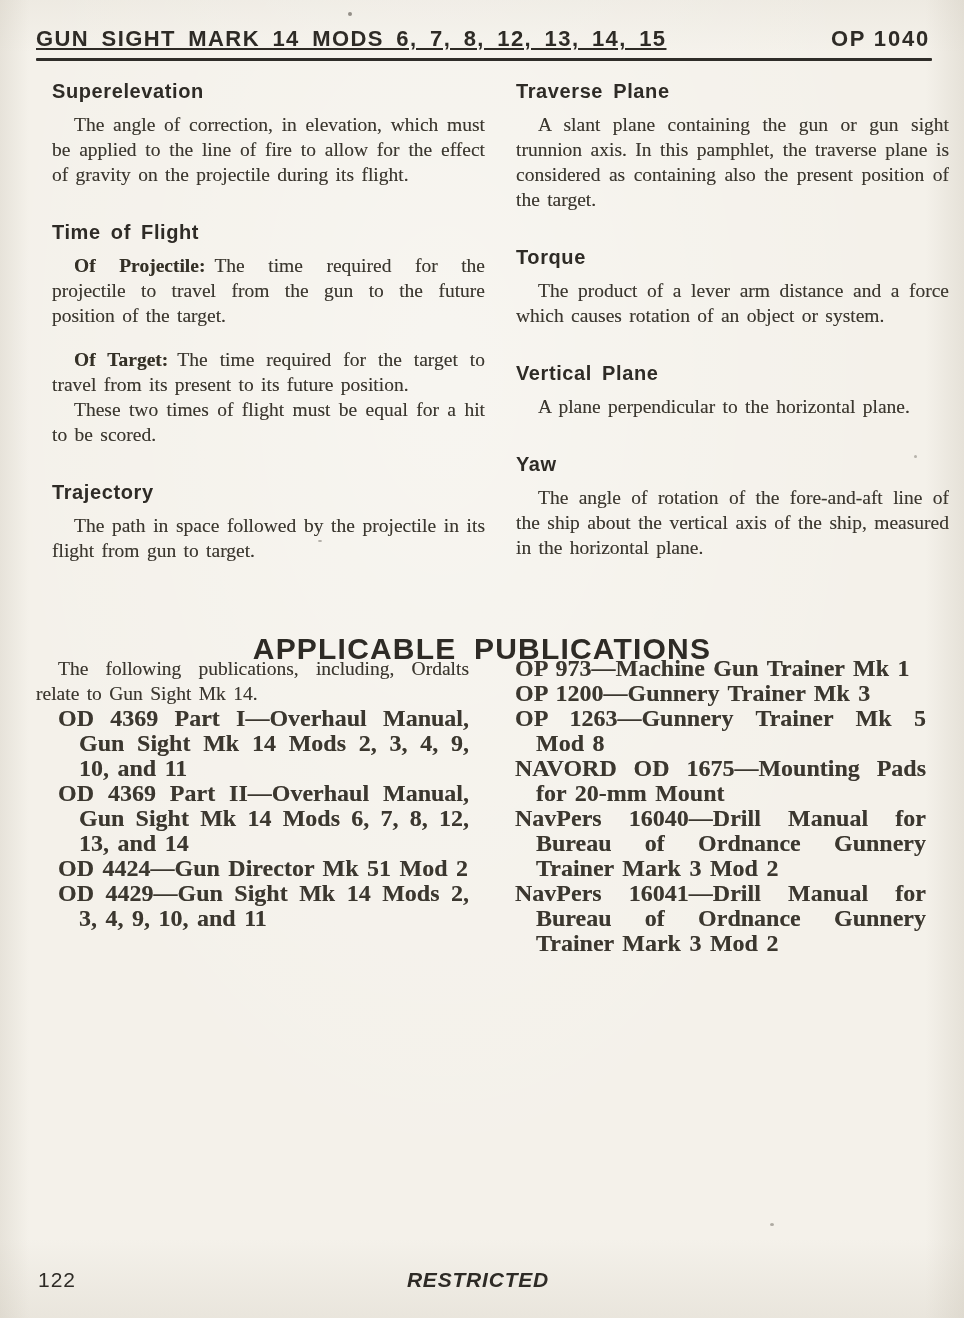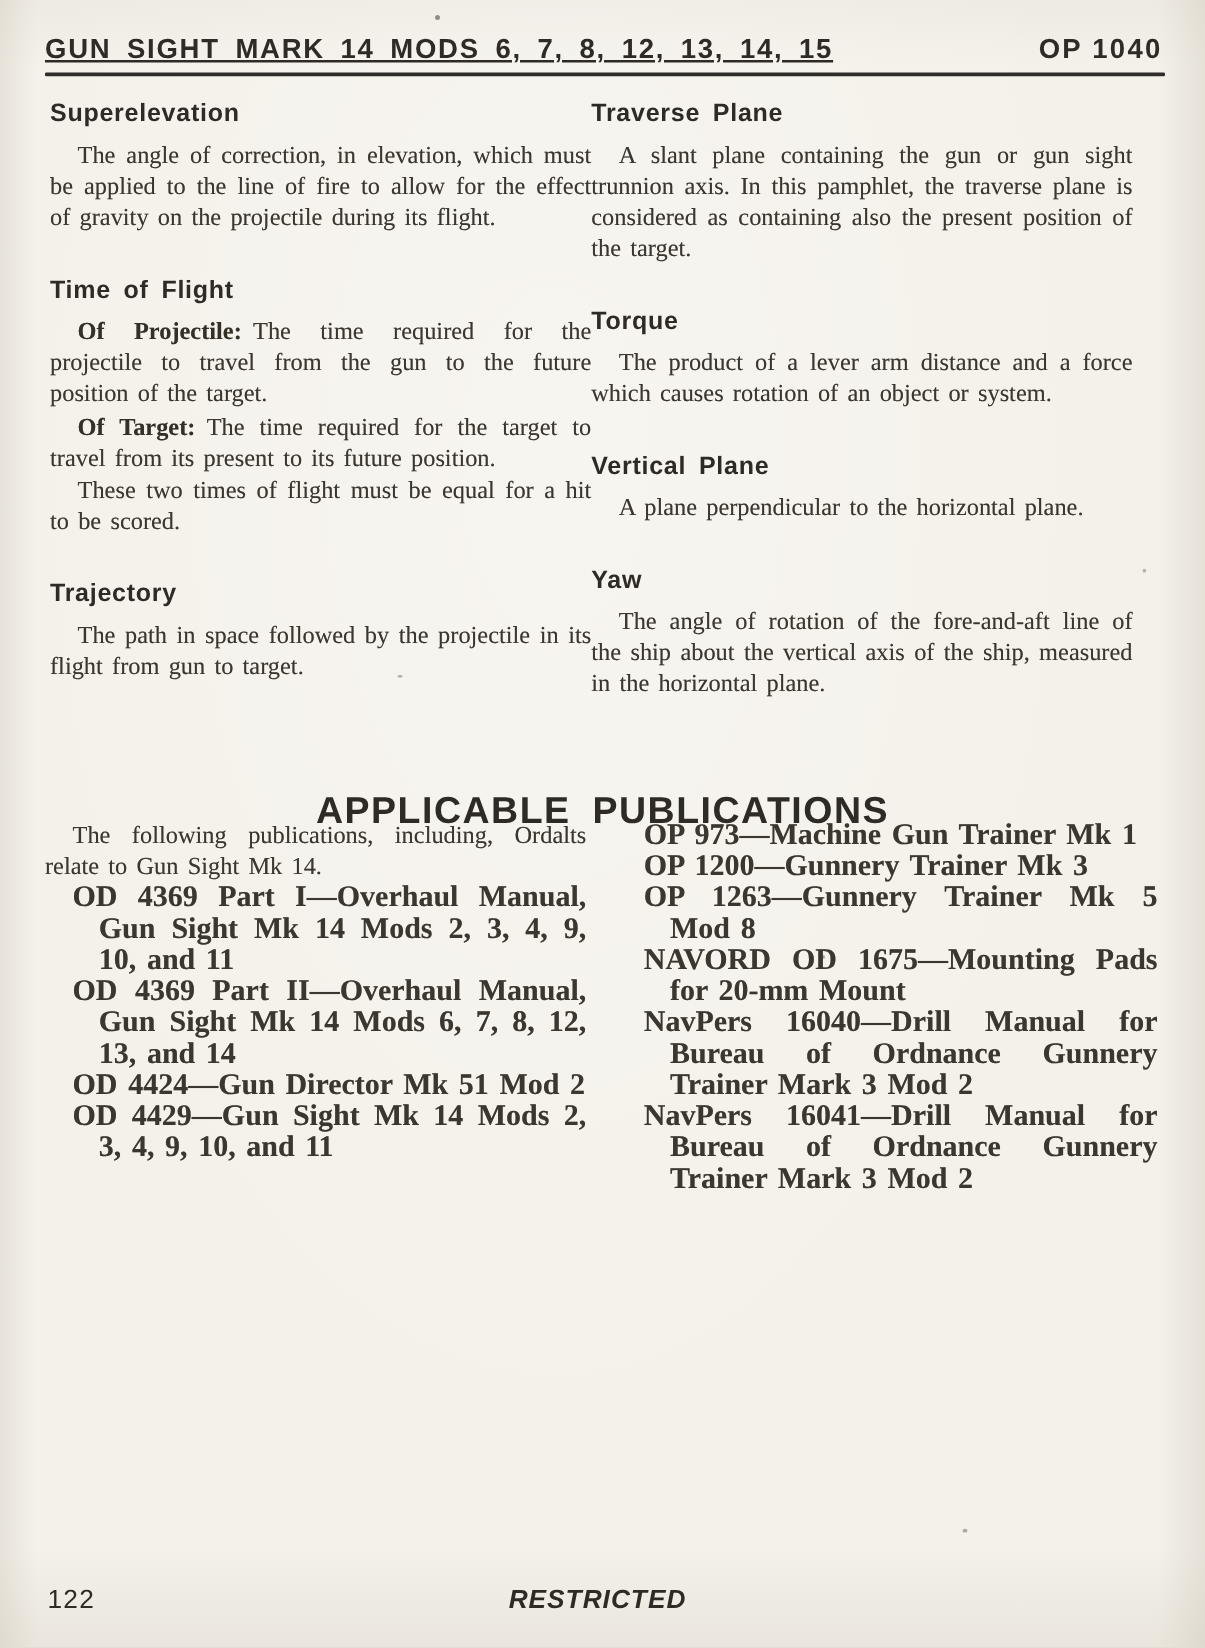--- a/index.html
+++ b/index.html
@@ -46,23 +46,24 @@
     right: 32px;
     height: 3px;
     background: #2f2d29;
     border-radius: 1px;
   }
 
   
   .defs {
     position: absolute;
     top: 80px;
-    left: 40px;
+    left: 52px;
     width: 898px;
     display: flex;
+    gap: 31px;
   }
   .col { width: 433px; }
 
   .def-section h3 {
     margin: 34px 0 9px 0;
     font-family: "Liberation Sans", sans-serif;
     font-weight: bold;
     font-size: 20px;
     letter-spacing: 0.6px;
     word-spacing: 4px;
@@ -73,21 +74,21 @@
   .body-para {
     margin: 0;
     font-size: 19.5px;
     line-height: 25px;
     text-align: justify;
     text-indent: 22px;
     word-spacing: 2.5px;
     color: #3b372f;
     text-shadow: 0 0 0.5px rgba(62,57,48,0.45);
   }
-  .body-para.gap { margin-top: 2px; }
+  .body-para.gap { margin-top: 19px; }
   .body-para b {
     font-weight: bold;
     margin-right: 9px;
     color: #343026;
   }
 
   
   .pubs-heading {
     position: absolute;
     top: 632px;

